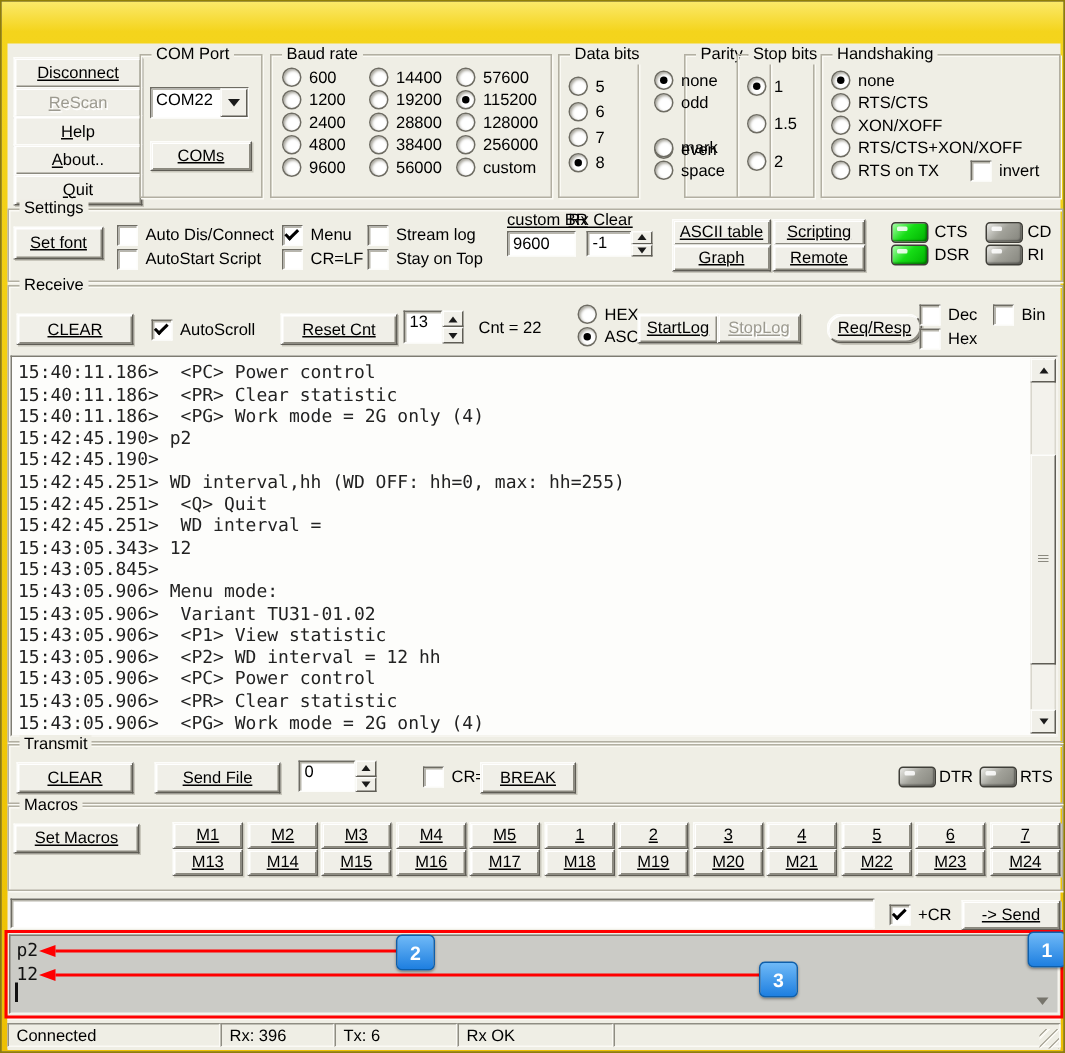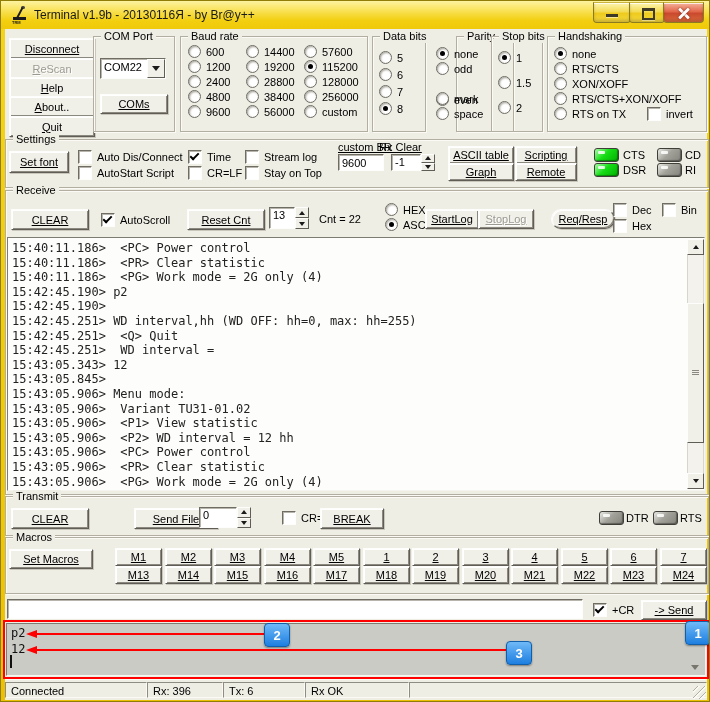--- a/index.html
+++ b/index.html
@@ -95,39 +95,20 @@
        font-size:11px;padding:2px 0 0 5px;box-sizing:border-box;white-space:nowrap;}
   .grip{position:absolute;right:1px;bottom:1px;width:13px;height:13px;
        background:repeating-linear-gradient(135deg,transparent 0 3px,#B2AFA2 3px 4px,#FBFAF5 4px 5px);}
   .tlabel{position:absolute;font-size:11px;white-space:nowrap;}
 </style>
 </head>
 <body>
 
 <div id="win">
 
-  <div class="titlebar">
-    <span class="appicon">
-      <span class="knob"></span>
-        <span class="stick"></span>
-        <span class="base"></span>
-        <span class="trm">TRM</span>
-    </span>
-    <span class="title-text">Terminal v1.9b - 20130116Я - by Br@y++</span>
-    <div class="wbtn minmax" style="left:592px;width:36px;">
-        <span class="glyph-min"></span>
-      </div>
-    <div class="wbtn minmax" style="left:628px;width:34px;">
-        <span class="glyph-max"></span>
-      </div>
-    <div class="wbtn close" style="left:662px;width:39px;">
-        <span class="glyph-x1"></span>
-        <span class="glyph-x2"></span>
-      </div>
-  </div>
 
   <div class="client"></div>
 
   <div class="btn" style="left:8px;top:37px;width:84px;height:19px;">
       <span class="lbl u">Disconnect</span>
     </div>
   <div class="btn dis" style="left:8px;top:57px;width:84px;height:19px;">
       <span class="lbl af">ReScan</span>
     </div>
   <div class="btn" style="left:8px;top:76px;width:84px;height:19px;">
@@ -314,21 +295,21 @@
   <div class="opt" style="left:77px;top:149px;">
       <span class="cbx"></span>
       <span>Auto Dis/Connect</span>
     </div>
   <div class="opt" style="left:77px;top:165px;">
       <span class="cbx"></span>
       <span>AutoStart Script</span>
     </div>
   <div class="opt" style="left:187px;top:149px;">
       <span class="cbx on"></span>
-      <span>Time</span>
+      <span>Menu</span>
     </div>
   <div class="opt" style="left:187px;top:165px;">
       <span class="cbx"></span>
       <span>CR=LF</span>
     </div>
   <div class="opt" style="left:244px;top:149px;">
       <span class="cbx"></span>
       <span>Stream log</span>
     </div>
   <div class="opt" style="left:244px;top:165px;">
@@ -452,21 +433,21 @@
   <div class="sarrow" style="top:472px;">
       <span class="td"></span>
     </div>
 
   <div class="gb" style="left:4px;top:495px;width:702px;height:38px;">
     <span class="gbl">Transmit</span>
   </div>
   <div class="btn" style="left:10px;top:507px;width:76px;height:19px;">
       <span class="lbl u">CLEAR</span>
     </div>
-  <div class="btn" style="left:102px;top:507px;width:82px;height:19px;margin-left:31px;">
+  <div class="btn" style="left:102px;top:507px;width:82px;height:19px;">
       <span class="lbl u">Send File</span>
     </div>
   <div class="spin" style="left:198px;top:506px;width:52px;height:21px;">
     <span class="val">0</span>
     <span class="spinbtns">
         <span class="sb">
           <span class="tu"></span>
         </span>
         <span class="sb">
           <span class="td"></span>

